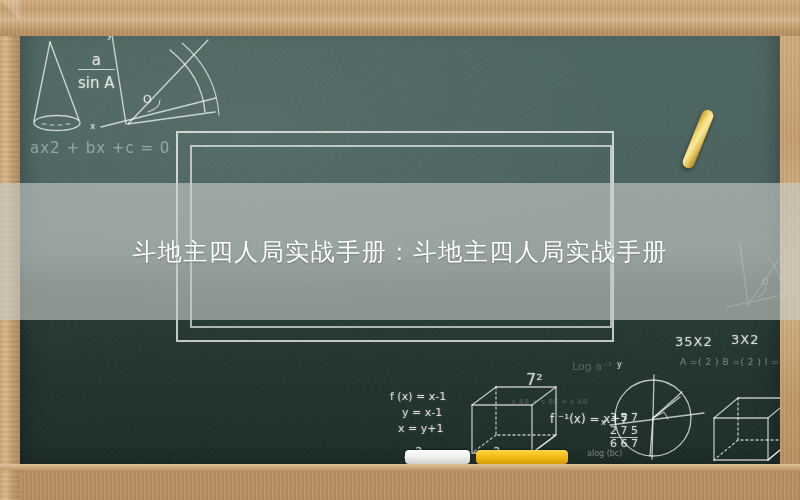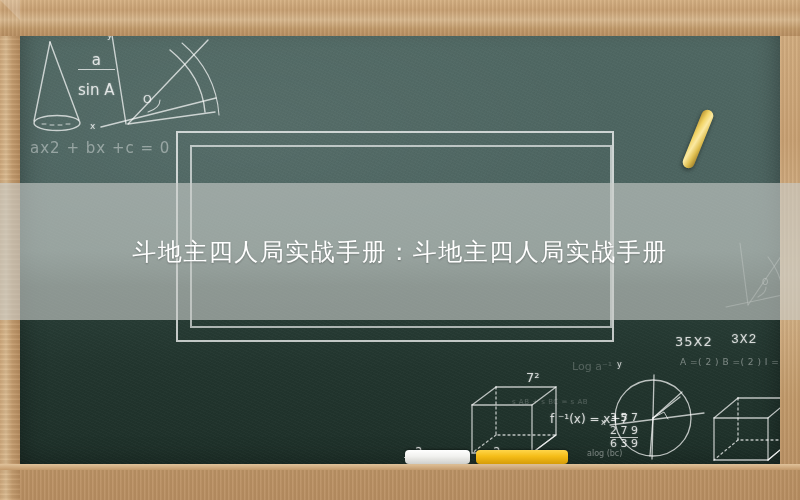--- a/index.html
+++ b/index.html
@@ -80,21 +80,21 @@
     position:absolute;
     color: rgba(255,255,255,0.78);
     font-family: "DejaVu Sans", sans-serif;
     white-space: nowrap;
     text-shadow: 0 0 2px rgba(255,255,255,0.35);
   }
   .chalk-text.dim  { color: rgba(255,255,255,0.40); text-shadow:none; }
   .chalk-text.dimmer { color: rgba(255,255,255,0.22); text-shadow:none; }
   .frac { display:inline-block; text-align:center; vertical-align:middle; line-height:1.05; }
   .frac .num { display:block; }
-  .frac .den { display:block; border-top:1px solid rgba(255,255,255,0.7); padding-top:13px; }
+  .frac .den { display:block; border-top:1px solid rgba(255,255,255,0.7); padding-top:6px; }
 
   
   .deco-frame-outer {
     position:absolute; left:176px; top:131px; width:434px; height:207px;
     border:2px solid rgba(255,255,255,0.72);
   }
   .deco-frame-inner {
     position:absolute; left:190px; top:145px; width:418px; height:179px;
     border:2px solid rgba(255,255,255,0.62);
   }
@@ -172,54 +172,59 @@
       <span class="frac">
         <span class="num">a</span>
         <span class="den">sin A</span>
       </span>
     </div>
     <div class="chalk-text" style="left:87px; top:10px; font-size:9px;">y</div>
     <div class="chalk-text" style="left:70px; top:101px; font-size:9px;">x</div>
     <div class="chalk-text" style="left:123px; top:73px; font-size:11px;">O</div>
     <div class="chalk-text dim" style="left:10px; top:119px; font-size:15px; letter-spacing:1px;">ax2 + bx +c = 0</div>
 
+    <div class="chalk-text" style="left:370px; top:369px; font-size:11px; line-height:1.45;">
+      <div>f (x) = x-1</div>
+      <div style="padding-left:12px;">y = x-1</div>
+      <div style="padding-left:8px;">x = y+1</div>
+    </div>
 
     <svg class="chalk" style="left:440px; top:355px;" width="120" height="100">
       <g fill="none" stroke="rgba(255,255,255,0.70)" stroke-width="1.3">
         <path d="M 12 30 L 12 78 L 72 78 L 72 30 Z"></path>
         <path d="M 36 12 L 96 12 L 96 60 L 72 78"></path>
         <path d="M 12 30 L 36 12"></path>
         <path d="M 72 30 L 96 12"></path>
         <path d="M 72 78 L 96 60"></path>
         <path d="M 36 12 L 36 60 L 96 60" stroke-dasharray="2 3"></path>
         <path d="M 36 60 L 12 78" stroke-dasharray="2 3"></path>
       </g>
     </svg>
-    <div class="chalk-text" style="left:506px; top:350px; font-size:13px;">7²</div>
+    <div class="chalk-text" style="left:506px; top:350px; font-size:16px;">7²</div>
 
     <div class="chalk-text" style="left:384px; top:424px; font-size:12px;">
       <span class="frac">
         <span class="num">a</span>
         <span class="den">sin A</span>
       </span>
     </div>
     <div class="chalk-text" style="left:423px; top:435px; font-size:12px;">8²</div>
     <div class="chalk-text" style="left:462px; top:424px; font-size:12px;">
       <span class="frac">
         <span class="num">a</span>
         <span class="den">sin A</span>
       </span>
     </div>
     <div class="chalk-text dimmer" style="left:492px; top:378px; font-size:7px; letter-spacing:0.5px;text-align:right;">s AB + s BC = s AB</div>
 
     <div class="chalk-text" style="left:530px; top:392px; font-size:12px;">f ⁻¹(x) = x+7</div>
     <div class="chalk-text dimmer" style="left:552px; top:340px; font-size:11px;">Log a⁻¹</div>
 
     <div class="chalk-text" style="left:655px; top:314px; font-size:13px; letter-spacing:1px;text-align:right;">35X2</div>
-    <div class="chalk-text" style="left:711px; top:312px; font-size:13px; letter-spacing:1px;font-family:Liberation Mono, monospace;">3X2</div>
+    <div class="chalk-text" style="left:711px; top:312px; font-size:13px; letter-spacing:1px;">3X2</div>
     <div class="chalk-text dim" style="left:660px; top:337px; font-size:9px; letter-spacing:0.5px;">A =( 2 )  B =( 2 )  I =( 2 )</div>
 
     <svg class="chalk" style="left:580px; top:335px;" width="125" height="115">
       <g fill="none" stroke="rgba(255,255,255,0.70)" stroke-width="1.3">
         <circle cx="53" cy="63" r="38"></circle>
         <path d="M 54 20 L 52 104"></path>
         <path d="M 10 70 L 104 58"></path>
         <path d="M 53 63 L 82 37"></path>
         <path d="M 53 63 L 80 42"></path>
         <path d="M 53 63 L 50 101"></path>
@@ -236,22 +241,22 @@
         <path d="M 8 30 L 32 10"></path>
         <path d="M 62 30 L 86 10"></path>
         <path d="M 62 72 L 86 52"></path>
         <path d="M 32 10 L 32 52 L 86 52" stroke-dasharray="2 3"></path>
         <path d="M 32 52 L 8 72" stroke-dasharray="2 3"></path>
       </g>
     </svg>
 
     <div class="chalk-text" style="left:590px; top:392px; font-size:11px; line-height:1.15; text-align:right;">
       <div>3 5 7</div>
-      <div style="border-bottom:1px solid rgba(255,255,255,0.7);">2 7 9</div>
-      <div>6 3 9</div>
+      <div style="border-bottom:1px solid rgba(255,255,255,0.7);">2 7 5</div>
+      <div>6 6 7</div>
     </div>
     <div class="chalk-text dim" style="left:567px; top:429px; font-size:8px;">alog (bc)</div>
 
     <svg class="chalk" style="left:700px; top:215px; opacity:0.55;" width="75" height="95">
       <g fill="none" stroke="rgba(255,255,255,0.55)" stroke-width="1.1">
         <path d="M 20 8 L 28 70"></path>
         <path d="M 6 72 L 72 58"></path>
         <path d="M 28 70 L 66 14"></path>
         <path d="M 48 22 Q 62 40 63 60"></path>
         <path d="M 38 62 Q 46 58 46 52"></path>

